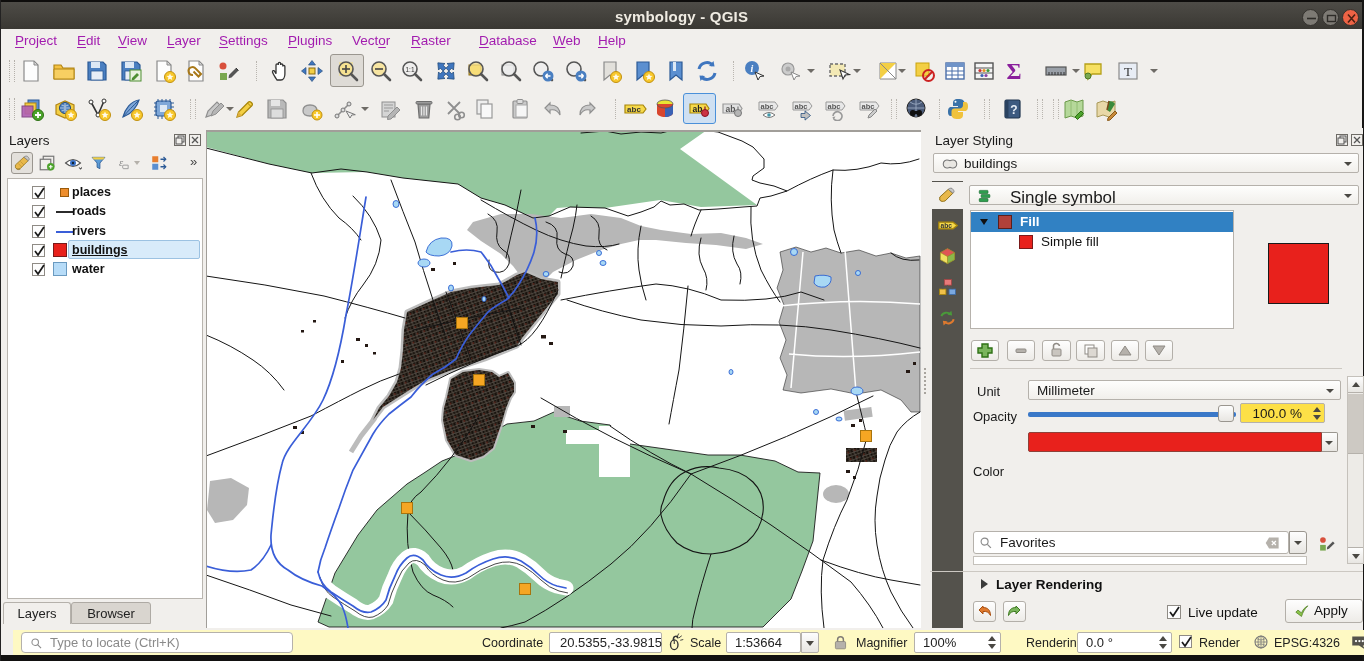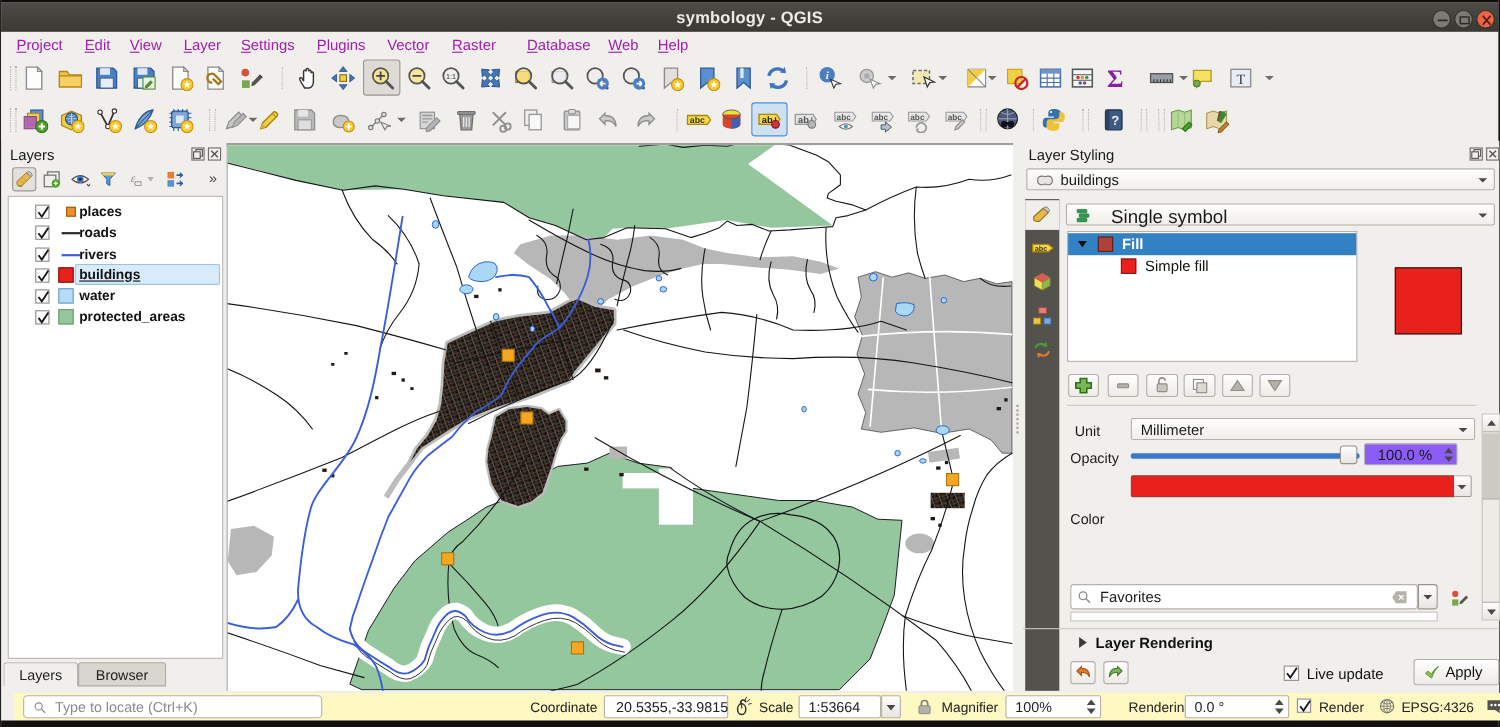--- a/index.html
+++ b/index.html
@@ -549,29 +549,20 @@
         <span class="name" style="text-decoration:underline;">buildings</span>
       </div>
       <div class="lrow" style="top:81px;">
         <span class="cb">
             <svg width="15" height="16">
               <path d="M3 8 l3 4 6-9" fill="none" stroke="#1a1a1a" stroke-width="1.7"></path>
             </svg>
           </span>
         <span style="position:absolute;left:45px;top:2px;width:14px;height:14px;background:#b7dcf8;border:1px solid #6a9ac0;"></span>
         <span class="name">water</span>
-      </div>
-      <div class="lrow" style="top:100px;">
-        <span class="cb">
-            <svg width="15" height="16">
-              <path d="M3 8 l3 4 6-9" fill="none" stroke="#1a1a1a" stroke-width="1.7"></path>
-            </svg>
-          </span>
-        <span style="position:absolute;left:45px;top:2px;width:14px;height:14px;background:#94c79e;border:1px solid #6a9a74;"></span>
-        <span class="name">protected_areas</span>
       </div>
     </div>
     <div class="tab" style="left:1px; width:68px; background:#f1efec; border:1px solid #b5b1ab; border-bottom:none; border-radius:3px 3px 0 0; z-index:2;">Layers</div>
     <div class="tab" style="left:69px; width:80px; background:#d9d5cf; border:1px solid #aeaaa4; border-radius:3px 3px 0 0;">Browser</div>
   </div>
 
   <div id="map">
   <svg width="714" height="496" viewBox="206 132 714 496">
     <defs>
       <pattern id="bld" width="7" height="7" patternUnits="userSpaceOnUse" patternTransform="rotate(-20)">
@@ -806,21 +797,21 @@
         </svg></div>
     <div style="position:absolute;left:40px;top:240px;width:372px;height:1px;background:#ccc8c2;"></div>
     <label class="flab" style="left:47px;top:256px;">Unit</label>
     <div class="combo" style="left:98px;top:252px;width:313px;">
       <span style="position:absolute;left:8px;top:2px;font-size:13.5px;">Millimeter</span>
       <span class="arr"></span>
     </div>
     <label class="flab" style="left:43px;top:281px;">Opacity</label>
     <div style="position:absolute;left:98px;top:284px;width:208px;height:4.5px;background:#3a78c8;border-radius:2px;"></div>
     <div style="position:absolute;left:288px;top:277px;width:16px;height:17px;background:linear-gradient(#fdfdfd,#e8e6e2);border:1px solid #9a968f;border-radius:3px;"></div>
-    <div class="combo" style="left:310px;top:275px;width:85px;background:#8b5cf6;">
+    <div class="combo" style="left:310px;top:275px;width:85px;background:#fde047;">
       <span style="position:absolute;right:22px;top:2px;font-size:13.5px;">100.0 %</span>
       <span style="position:absolute;right:3px;top:3px;width:0;height:0;border-left:4px solid transparent;border-right:4px solid transparent;border-bottom:5px solid #4a4843;"></span>
       <span style="position:absolute;right:3px;top:11px;width:0;height:0;border-left:4px solid transparent;border-right:4px solid transparent;border-top:5px solid #4a4843;"></span>
     </div>
     <label class="flab" style="left:43px;top:308px;margin-top:28px;">Color</label>
     <div style="position:absolute;left:98px;top:304px;width:294px;height:20px;background:#e8211c;border:1px solid #8f4038;border-radius:2px 0 0 2px;"></div>
     <div style="position:absolute;left:392px;top:304px;width:16px;height:20px;background:linear-gradient(#fdfdfd,#e8e6e2);border:1px solid #9a968f;border-left:none;border-radius:0 2px 2px 0;">
         <span style="position:absolute;left:3px;top:8px;width:0;height:0;border-left:4px solid transparent;border-right:4px solid transparent;border-top:4.5px solid #4a4843;"></span>
       </div>
     <div style="position:absolute;left:43px;top:403px;width:316px;height:23px;background:#fff;border:1px solid #b5b1ab;border-radius:3px;">

